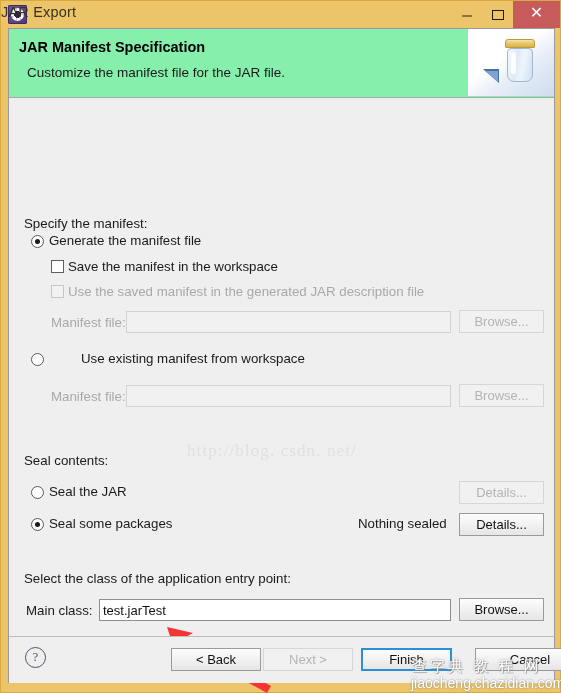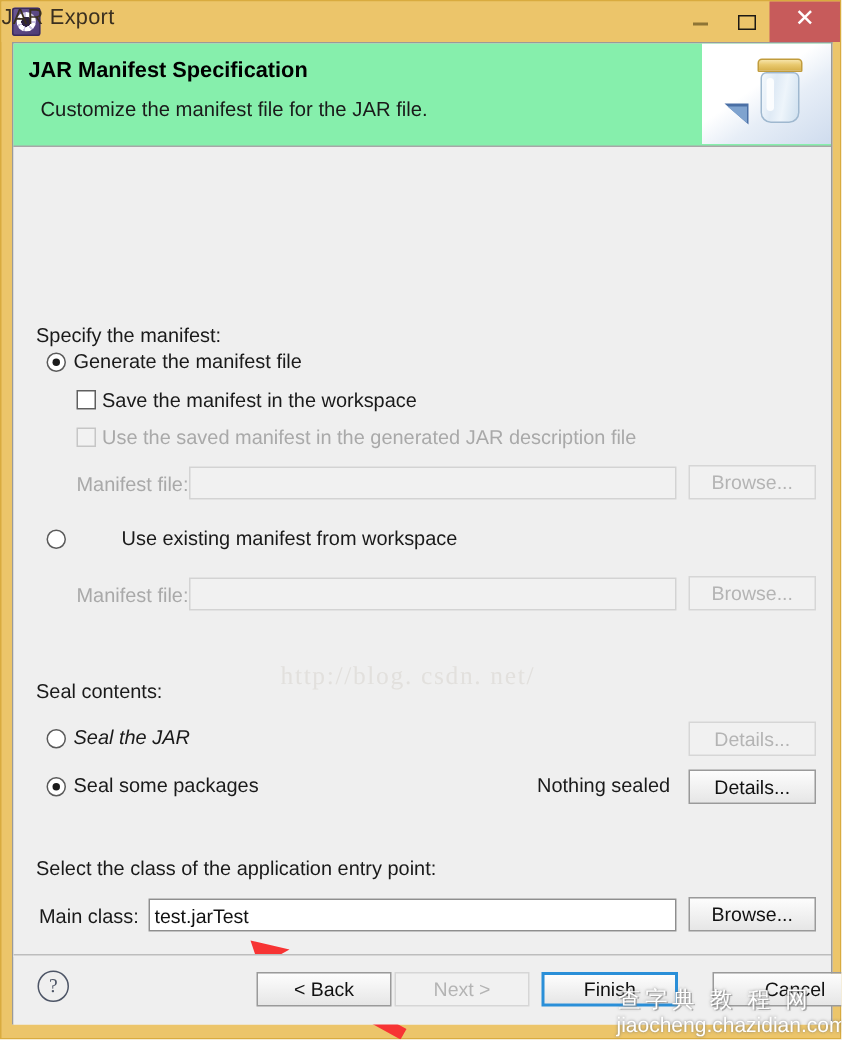--- a/index.html
+++ b/index.html
@@ -411,21 +411,21 @@
         <div class="radio" style="left:22px; top:255px;"></div>
         <div class="lbl" style="left:40px; top:253px;margin-left:32px;">Use existing manifest from workspace</div>
 
         <div class="lbl dim" style="left:42px; top:291px;">Manifest file:</div>
         <input class="textfield disabled" style="left: 117px; top: 287px; width: 325px;" readonly="" disabled="" value="">
         <div class="btn disabled" style="left:450px; top:286px; width:85px;">Browse...</div>
 
         <div class="lbl" style="left:15px; top:355px;">Seal contents:</div>
 
         <div class="radio" style="left:22px; top:388px;"></div>
-        <div class="lbl" style="left:40px; top:386px;font-style:italic;">Seal the JAR</div>
+        <div class="lbl" style="left:40px; top:386px;">Seal the JAR</div>
         <div class="btn disabled" style="left:450px; top:383px; width:85px;">Details...</div>
 
         <div class="radio checked" style="left:22px; top:420px;"></div>
         <div class="lbl" style="left:40px; top:418px;">Seal some packages</div>
         <div class="lbl" style="left:349px; top:418px;">Nothing sealed</div>
         <div class="btn" style="left:450px; top:415px; width:85px;">Details...</div>
 
         <div class="lbl" style="left:15px; top:473px;">Select the class of the application entry point:</div>
 
         <div class="lbl" style="left:17px; top:505px;">Main class:</div>

